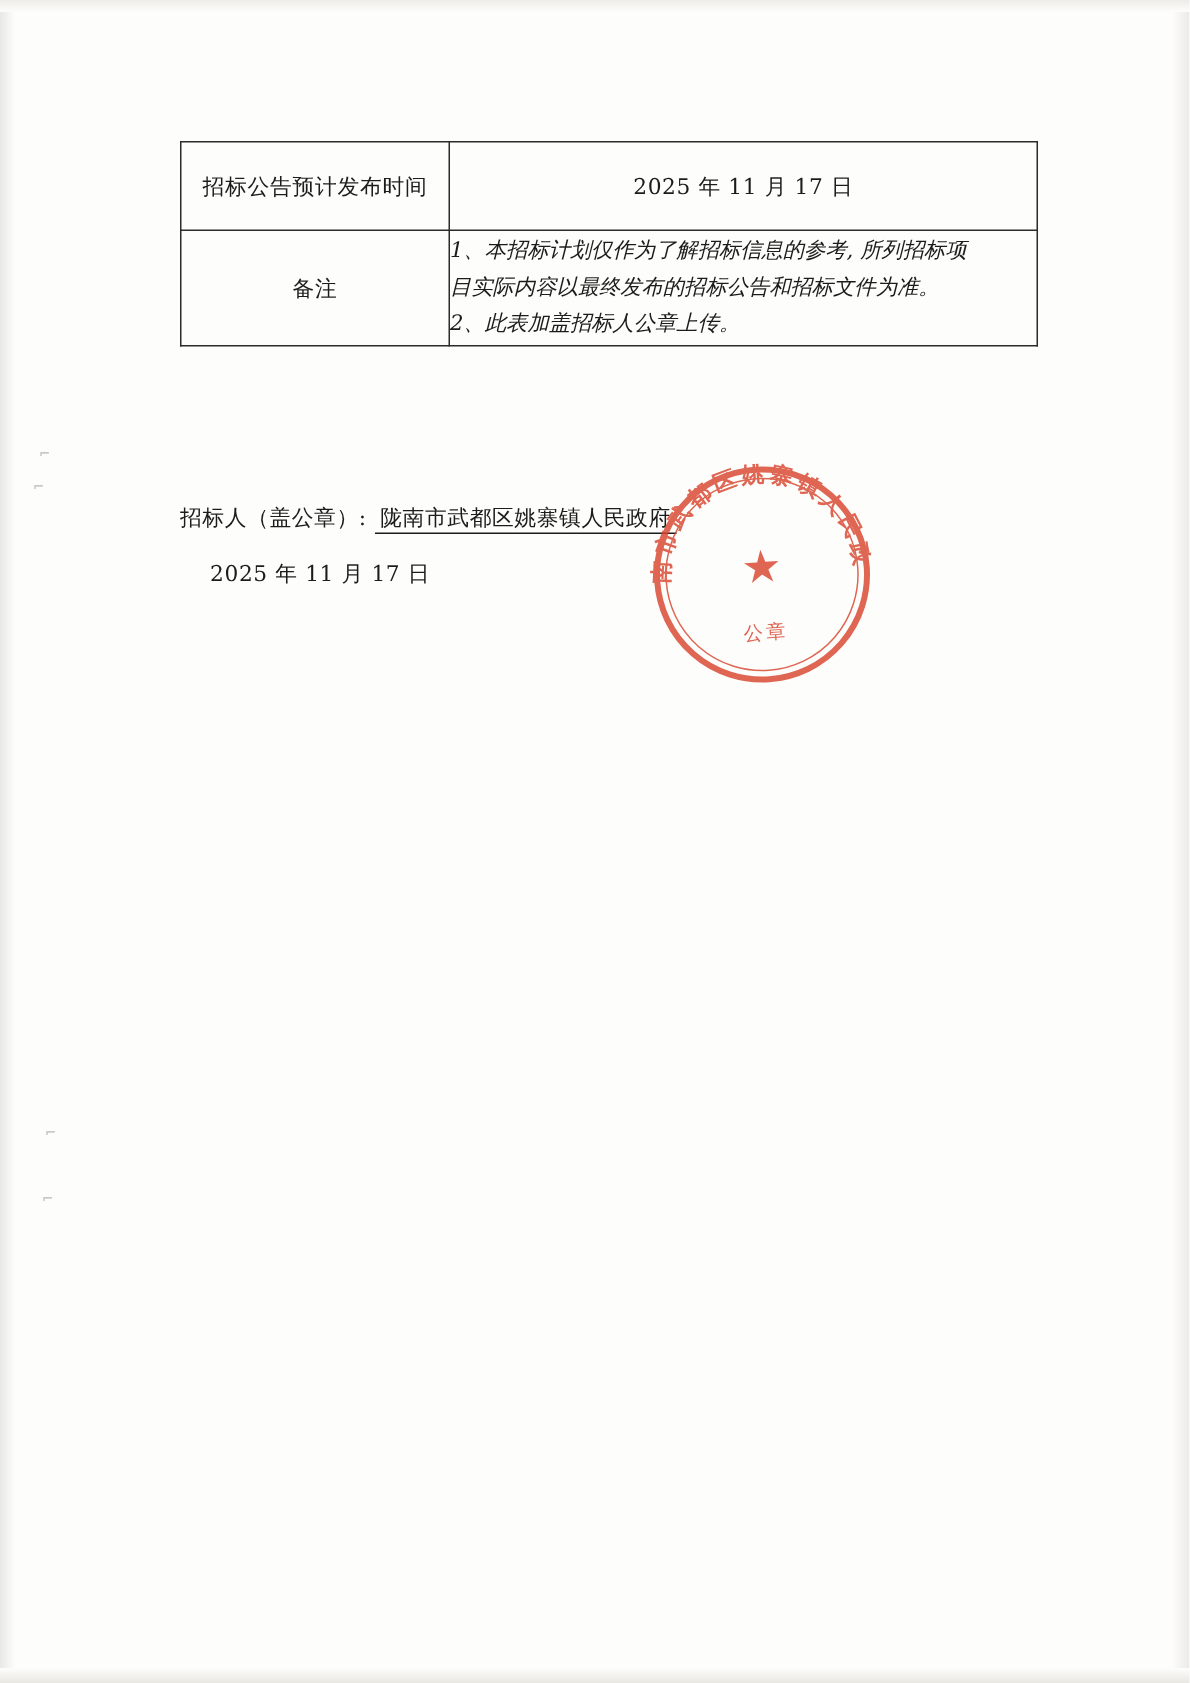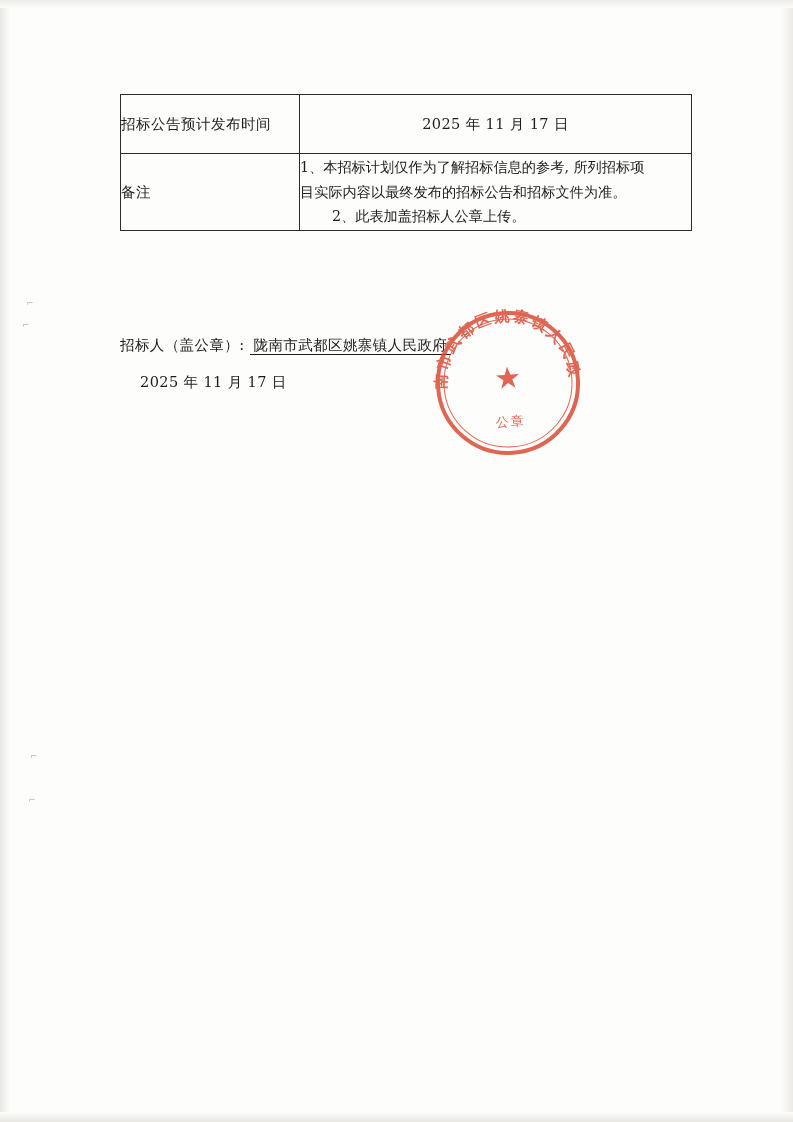--- a/index.html
+++ b/index.html
@@ -51,20 +51,21 @@
     border-collapse: collapse;
     table-layout: fixed;
   }
   .doc-table td {
     border: 1px solid #2b2b2b;
     padding: 0;
     vertical-align: middle;
   }
   .cell-label {
     width: 178px;
+    text-align: center;
     font-size: 14.5px;
     color: #1c1c1c;
     letter-spacing: 0.5px;
     padding: 10px 4px;
     font-family: Liberation Mono, monospace;
   }
   .cell-value {
     text-align: center;
     font-size: 14.5px;
     color: #1c1c1c;
@@ -76,24 +77,24 @@
 
   .note-cell {
     text-align: left;
     padding: 12px 12px 12px 14px;
     font-size: 14.2px;
     line-height: 1.75;
     color: #1c1c1c;
   }
   .note-line {
     white-space: nowrap;
+    font-style: italic;
   }
   .note-line.indent2 {
     text-indent: 0;
-    margin-left: 32px;
   }
 
   
   .sign-block {
     position: absolute;
     left: 120px;
     top: 336px;
     width: 572px;
     text-align: left;
     font-size: 14.5px;

